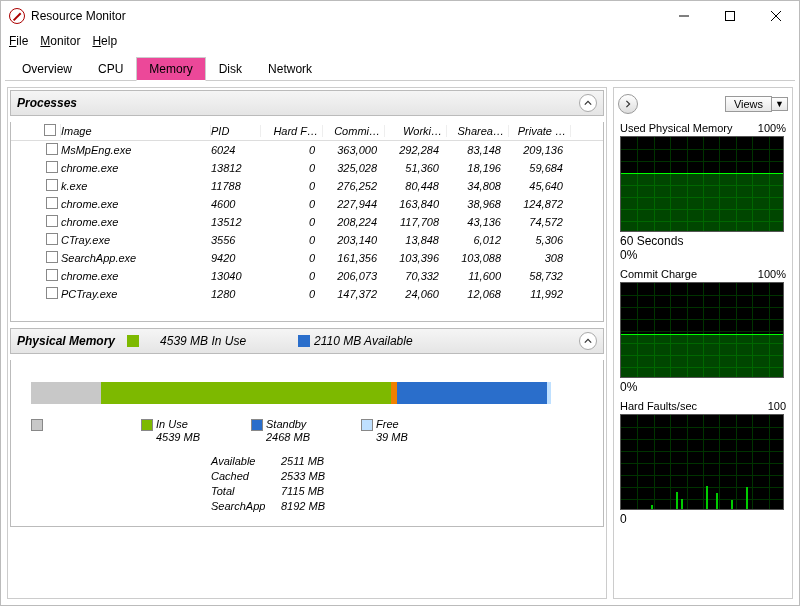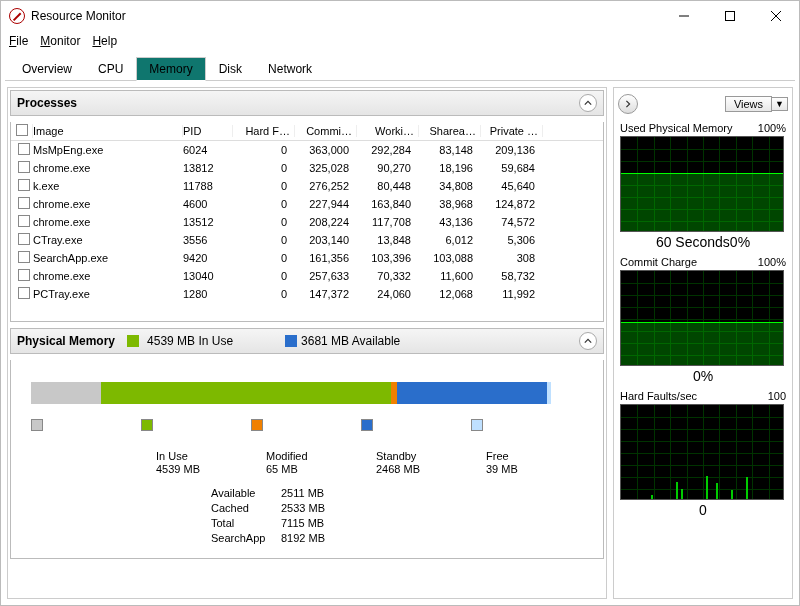--- a/index.html
+++ b/index.html
@@ -9,60 +9,60 @@
 .titlebar .app-icon { width: 16px; height: 16px; border: 1.5px solid #a00; border-radius: 50%; margin-right: 6px; position: relative; }
 .titlebar .app-icon::after { content: ""; position: absolute; width: 70%; height: 1.5px; background: #a00; top: 50%; left: 15%; transform: rotate(-45deg); }
 .titlebar .title { font-size: 12px; flex: 1; }
 .win-btn { width: 46px; height: 30px; display: flex; align-items: center; justify-content: center; font-size: 14px; }
 .win-btn svg { width: 10px; height: 10px; stroke: #000; stroke-width: 1; fill: none; }
 .menubar { height: 20px; display: flex; align-items: center; padding: 0 8px; font-size: 12px; gap: 12px; }
 .menubar span { cursor: default; }
 .menubar span u { text-decoration: underline; }
 .tabs { display: flex; align-items: flex-end; padding: 6px 4px 0 4px; font-size: 12px; border-bottom: 1px solid #ccc; margin: 0 4px; }
 .tab { padding: 4px 12px; border: 1px solid transparent; cursor: default; margin-bottom: -1px; }
-.tab.active { border: 1px solid #ccc; border-bottom: 1px solid #fff; background: #0f766e; }
+.tab.active { border: 1px solid #ccc; border-bottom: 1px solid #fff; background: #ec4899; }
 .content { display: flex; flex: 1; padding: 6px; gap: 6px; min-height: 0; }
-.left { flex: 1; display: flex; flex-direction: column; gap: 6px; min-width: 0; border: 1px solid #ccc; padding: 2px; }
+.left { flex: 1; display: flex; flex-direction: column; gap: 6px; min-width: 0; border: 1px solid #ccc; padding: 2px; font-style: italic; }
 .right { width: 180px; border: 1px solid #ccc; padding: 4px; display: flex; flex-direction: column; }
 .panel-header { background: linear-gradient(#f5f5f5,#e5e5e5); border: 1px solid #bbb; height: 26px; display: flex; align-items: center; padding: 0 6px; font-size: 12px; gap: 12px; }
 .panel-header .ttl { font-weight: bold; }
 .sq { width: 12px; height: 12px; display: inline-block; }
 .toggle-btn { margin-left: auto; width: 18px; height: 18px; border: 1px solid #aaa; border-radius: 50%; display: flex; align-items: center; justify-content: center; background: #fff; }
 .toggle-btn svg { width: 8px; height: 8px; }
 .proc-body { border: 1px solid #bbb; border-top: none; flex: 1; display: flex; flex-direction: column; min-height: 0; overflow: hidden; }
-.table-head, .table-row { display: flex; font-size: 11px; align-items: center; padding: 2px 4px; white-space: nowrap; }
+.table-head, .table-row { display: flex; font-size: 11px; align-items: center; padding: 2px 4px; white-space: nowrap; justify-content: center; }
 .table-head { border-bottom: 1px solid #ddd; }
 .table-head div { border-right: 1px solid #eee; padding-right: 4px; }
 .col-cb { width: 18px; text-align: center; }
 .col-img { width: 150px; overflow: hidden; text-overflow: ellipsis; }
 .col-pid { width: 50px; text-align: left; }
 .col-num { width: 62px; text-align: right; padding-right: 8px; }
 .checkbox { width: 12px; height: 12px; border: 1px solid #888; display: inline-block; }
 .table-scroll { flex: 1; overflow: hidden; }
 .mem-body { border: 1px solid #bbb; border-top: none; padding: 12px 20px; font-size: 11px; }
 .membar { height: 22px; display: flex; margin: 10px 0 14px 0; width: 520px; }
 .seg { height: 100%; }
 .legend { display: flex; gap: 10px; margin-bottom: 10px; }
 .legend-item { width: 100px; }
 .legend-item .sq2 { width: 12px; height: 12px; display: inline-block; vertical-align: top; margin-top: 1px; border: 1px solid #888; }
-.legend-item .ltxt { display: inline-block; vertical-align: top; margin-left: 3px; font-size: 11px; line-height: 13px; margin-top: 32px; }
+.legend-item .ltxt { display: inline-block; vertical-align: top; margin-left: 3px; font-size: 11px; line-height: 13px; }
 .stats { margin-left: 180px; line-height: 15px; }
 .stats div { display: flex; }
 .stats .slabel { width: 70px; }
 .right-top { display: flex; align-items: center; height: 24px; }
 .nav-btn { width: 20px; height: 20px; border: 1px solid #999; border-radius: 50%; display: flex; align-items: center; justify-content: center; background: linear-gradient(#fff,#ddd); }
 .views-btn { margin-left: auto; border: 1px solid #999; padding: 1px 8px; font-size: 11px; background: linear-gradient(#fefefe,#e8e8e8); }
 .drop { border: 1px solid #999; border-left: none; padding: 1px 3px; font-size: 9px; background: linear-gradient(#fefefe,#e8e8e8); }
 .chart { margin-top: 6px; }
 .chart-title { font-size: 11px; display: flex; justify-content: space-between; padding: 0 2px; }
 .chart-box { width: 164px; height: 96px; border: 1px solid #555; background: #000; position: relative; margin: 2px; overflow: hidden; }
 .grid-v { position: absolute; top:0; bottom:0; width:1px; background:#003300; }
 .grid-h { position: absolute; left:0; right:0; height:1px; background:#003300; }
 .chart-fill { position: absolute; left:0; right:0; bottom:0; background: rgba(0,200,0,0.35); border-top: 1px solid #0f0; }
-.chart-bottom { font-size: 14px; display: flex; justify-content: center; padding: 0 2px; }
+.chart-bottom { font-size: 12px; display: flex; justify-content: center; padding: 0 2px; flex-direction: column; }
 .spike { position: absolute; bottom:0; width:2px; background:#0c0; }
 </style>
 </head>
 <body>
 
 <div class="window">
   <div class="titlebar">
     <span class="app-icon"></span>
     <span class="title">Resource Monitor</span>
     <div class="win-btn">
@@ -128,21 +128,21 @@
     <div class="col-num">292,284</div>
     <div class="col-num">83,148</div>
     <div class="col-num">209,136</div>
             </div>
             <div class="table-row">
               <div class="col-cb"><span class="checkbox"></span></div>
     <div class="col-img">chrome.exe</div>
     <div class="col-pid">13812</div>
     <div class="col-num">0</div>
     <div class="col-num">325,028</div>
-    <div class="col-num">90,270</div>
+    <div class="col-num">51,360</div>
     <div class="col-num">18,196</div>
     <div class="col-num">59,684</div>
             </div>
             <div class="table-row">
               <div class="col-cb"><span class="checkbox"></span></div>
     <div class="col-img">       k.exe</div>
     <div class="col-pid">11788</div>
     <div class="col-num">0</div>
     <div class="col-num">276,252</div>
     <div class="col-num">80,448</div>
@@ -187,66 +187,65 @@
     <div class="col-num">161,356</div>
     <div class="col-num">103,396</div>
     <div class="col-num">103,088</div>
     <div class="col-num">308</div>
             </div>
             <div class="table-row">
               <div class="col-cb"><span class="checkbox"></span></div>
     <div class="col-img">chrome.exe</div>
     <div class="col-pid">13040</div>
     <div class="col-num">0</div>
-    <div class="col-num">257,633</div>
+    <div class="col-num">206,073</div>
     <div class="col-num">70,332</div>
     <div class="col-num">11,600</div>
     <div class="col-num">58,732</div>
             </div>
             <div class="table-row">
               <div class="col-cb"><span class="checkbox"></span></div>
     <div class="col-img">      PCTray.exe</div>
     <div class="col-pid">1280</div>
     <div class="col-num">0</div>
     <div class="col-num">147,372</div>
     <div class="col-num">24,060</div>
     <div class="col-num">12,068</div>
     <div class="col-num">11,992</div>
             </div>
           </div>
       </div>
 
       <div class="panel-header">
         <span class="ttl">Physical Memory</span>
-        <span style="display:flex;align-items:center;gap:8px;">
+        <span style="display:flex;align-items:center;gap:21px;">
           <span class="sq" id="inuse-sq" style="background: rgb(125, 185, 0);"></span>
           <span>4539 MB In Use</span>
         </span>
         <span style="display:flex;align-items:center;gap:4px;margin-left:40px;">
           <span class="sq" id="avail-sq" style="background: rgb(42, 110, 203);"></span>
-          <span>3681 MB Available</span>
+          <span>2110 MB Available</span>
         </span>
         <span class="toggle-btn">
           <svg viewBox="0 0 10 10">
               <path d="M1 7 L5 3 L9 7" fill="none" stroke="#333" stroke-width="1.5"></path>
             </svg>
         </span>
       </div>
       <div class="mem-body">
         <div class="membar" id="membar">
             <div class="seg" style="background: rgb(200, 200, 200); width: 70px;"></div>
             <div class="seg" style="background: rgb(125, 185, 0); width: 290px;"></div>
             <div class="seg" style="background: rgb(240, 128, 0); width: 6px;"></div>
             <div class="seg" style="background: rgb(42, 110, 203); width: 150px;"></div>
             <div class="seg" style="background: rgb(191, 224, 255); width: 4px;"></div>
           </div>
         <div class="legend" id="legend">
             <div class="legend-item"><span class="sq2" style="background:#c8c8c8"></span></div>
             <div class="legend-item"><span class="sq2" style="background:#7db900"></span><span class="ltxt">In Use<br>4539 MB</span></div>
-            <div class="legend-item"><span class="sq2" style="background:#f08000"></span><span class="ltxt">Modified<br>65 MB</span></div>
             <div class="legend-item"><span class="sq2" style="background:#2a6ecb"></span><span class="ltxt">Standby<br>2468 MB</span></div>
             <div class="legend-item"><span class="sq2" style="background:#bfe0ff"></span><span class="ltxt">Free<br>39 MB</span></div>
           </div>
         <div class="stats" id="stats">
             <div>
               <span class="slabel">Available</span>
               <span>2511 MB</span>
             </div>
             <div>
               <span class="slabel">Cached</span>

